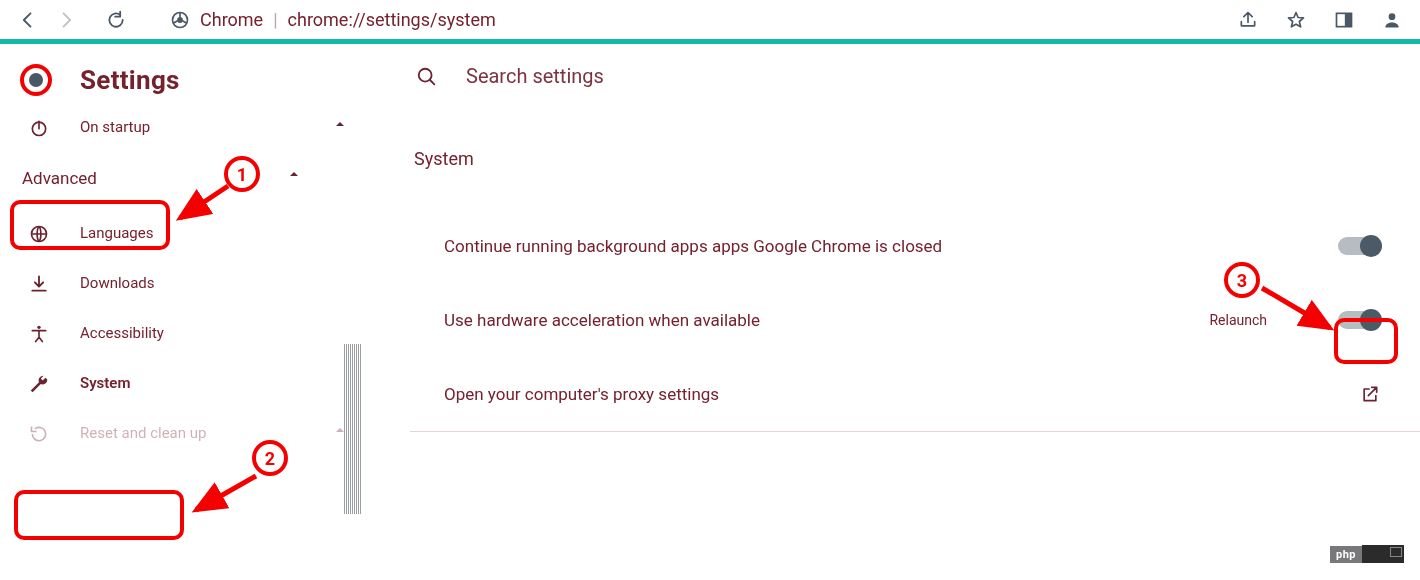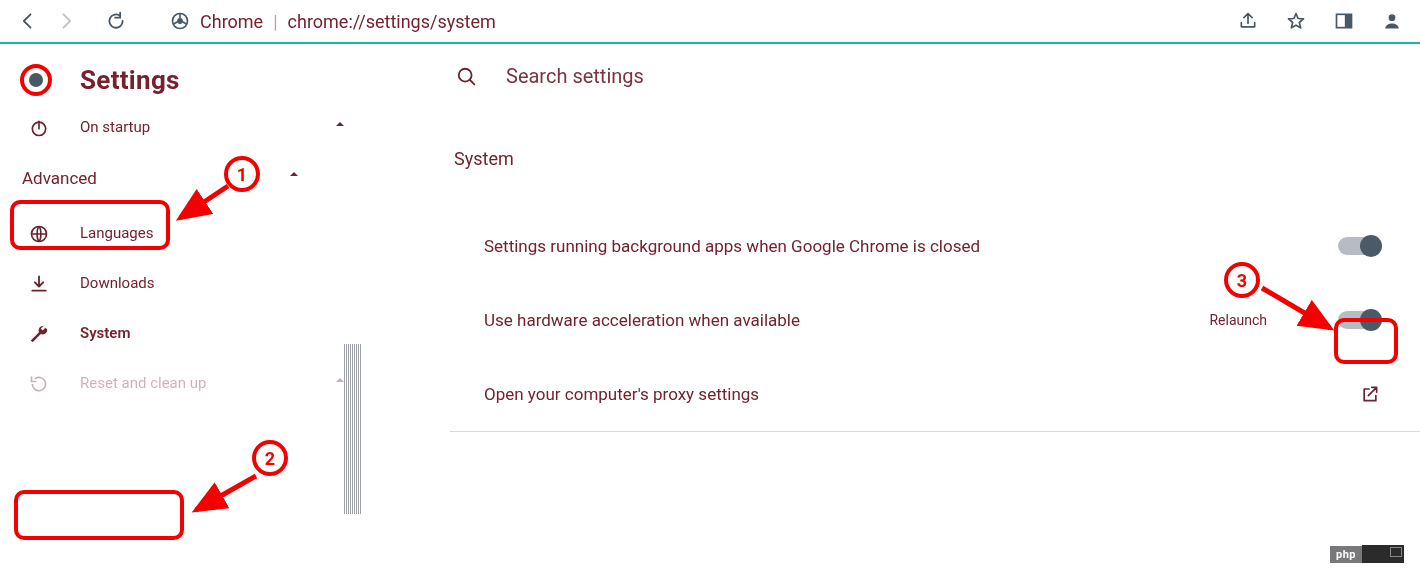--- a/index.html
+++ b/index.html
@@ -1,27 +1,27 @@
 <!DOCTYPE html>
 <html><head>
 <meta charset="utf-8">
 <style>
   * { box-sizing: border-box; margin: 0; padding: 0; }
   html, body { width: 1420px; height: 580px; font-family: Roboto, Arial, sans-serif; background: #fff; color: #75212e; overflow: hidden; }
   svg { display: block; }
 
   
-  .topbar { height: 44px; display: flex; align-items: center; padding: 0 18px; gap: 14px; border-bottom: 2px solid #14b8a6; }
+  .topbar { height: 44px; display: flex; align-items: center; padding: 0 18px; gap: 14px; border-bottom: 5px solid #14b8a6; }
   .topbar .nav-icons { display: flex; align-items: center; gap: 18px; }
   .topbar .addr { display: flex; align-items: center; gap: 10px; margin-left: 30px; font-size: 18px; }
   .topbar .addr .divider { color: #c1a0a6; }
   .topbar .right-icons { margin-left: auto; display: flex; align-items: center; gap: 28px; }
 
   
-  .content { display: flex; height: calc(100% - 44px); position: relative; gap: 40px; }
+  .content { display: flex; height: calc(100% - 44px); position: relative; }
   .sidebar { width: 370px; padding-top: 20px; position: relative; }
   .main { flex: 1; padding: 20px 0 0 40px; position: relative; }
 
   
   .settings-header { display: flex; align-items: center; gap: 28px; padding-left: 20px; margin-bottom: 22px; }
   .settings-header .logo-ring { width: 32px; height: 32px; border: 4px solid #f40000; border-radius: 50%; display:flex; align-items:center; justify-content:center; }
   .settings-header .logo-dot { width: 14px; height: 14px; background: #4a5764; border-radius: 50%; }
   .settings-header .title { font-size: 26px; font-weight: 700; letter-spacing: 0.3px; }
 
   .side-item { height: 50px; display:flex; align-items:flex-start; gap:30px; padding-left: 28px; font-size: 15px; cursor: pointer; position: relative; }
@@ -165,20 +165,29 @@
     <div class="side-item">
       <span class="iconbox">
         <svg width="20" height="20" viewBox="0 0 24 24">
             <path d="M12 3v11M7 10l5 5 5-5" fill="none" stroke="#6b2331" stroke-width="2.2" stroke-linecap="round" stroke-linejoin="round"></path>
             <path d="M4 20h16" stroke="#6b2331" stroke-width="2.2" stroke-linecap="round"></path>
           </svg>
       </span>
       <span>Downloads</span>
     </div>
 
+    <div class="side-item">
+      <span class="iconbox">
+        <svg width="20" height="20" viewBox="0 0 24 24">
+            <circle cx="12" cy="4" r="2" fill="#6b2331"></circle>
+            <path d="M4 8h16M12 8v8M12 16l-4 5M12 16l4 5" stroke="#6b2331" stroke-width="2" stroke-linecap="round"></path>
+          </svg>
+      </span>
+      <span>Accessibility</span>
+    </div>
 
     <div class="side-item">
       <span class="iconbox">
         <svg width="22" height="22" viewBox="0 0 24 24">
             <path d="M21 6a5 5 0 0 1-7 5L5 20l-2-2 9-9a5 5 0 0 1 5-7l-3 3 2 2 3-3z" fill="#6b2331"></path>
           </svg>
       </span>
       <span style="font-weight:600">System</span>
     </div>
 
@@ -208,21 +217,21 @@
             <path d="M20 20l-5-5" stroke="#6b2331" stroke-width="2" stroke-linecap="round"></path>
           </svg>
       </span>
       <span class="placeholder">Search settings</span>
     </div>
 
     <div class="section-title">System</div>
 
     <div class="settings-list">
       <div class="row">
-        <span>Settings running background apps when Google Chrome is closed</span>
+        <span>Continue running background apps apps Google Chrome is closed</span>
         <span class="spacer"></span>
         <span class="toggle"></span>
       </div>
       <div class="row">
         <span>Use hardware acceleration when available</span>
         <span class="spacer"></span>
         <span class="relaunch">Relaunch</span>
         <span class="toggle"></span>
       </div>
       <div class="row">

